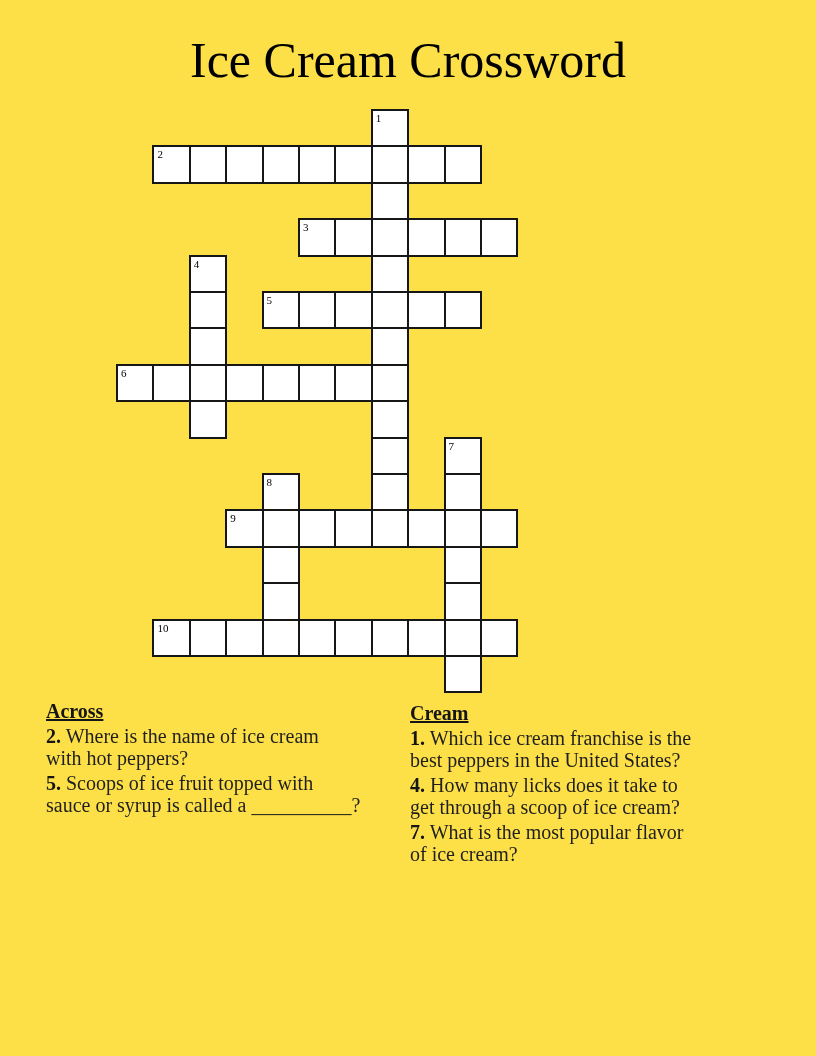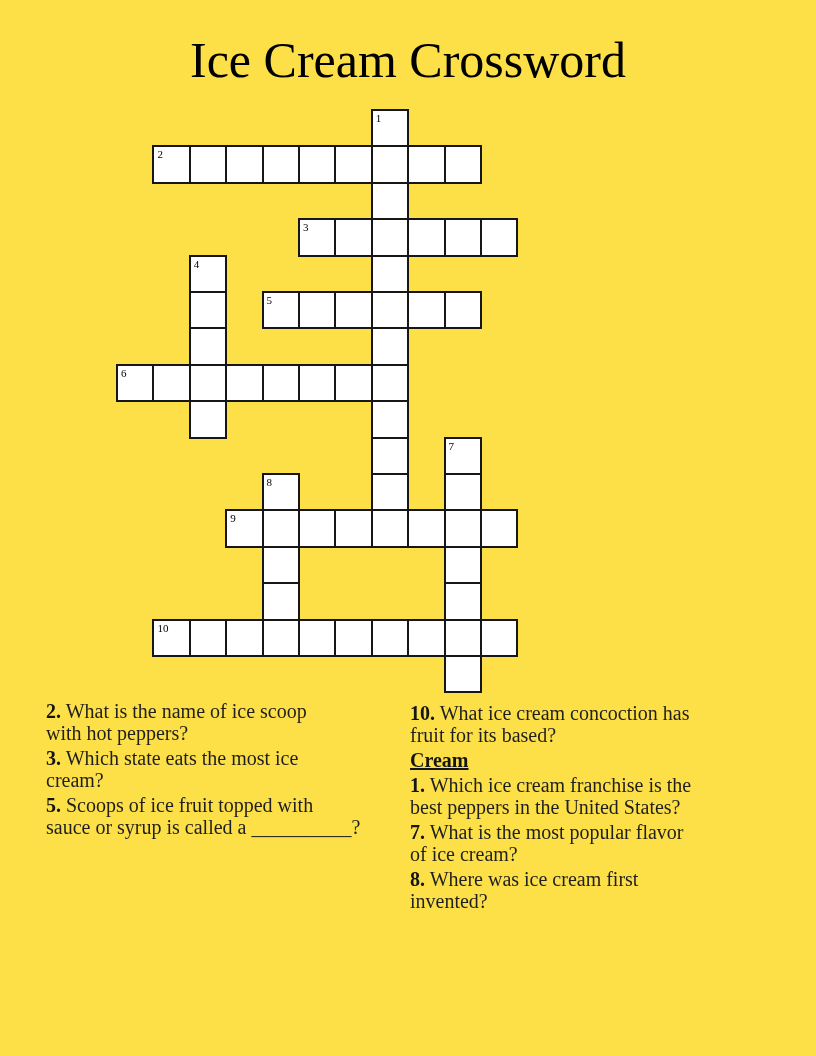--- a/index.html
+++ b/index.html
@@ -134,33 +134,30 @@
       <div class="cell" style="left: 145.6px; top: 509.6px; width: 38.4px; height: 38.4px; background: rgb(255, 255, 255); border-color: rgb(22, 22, 22);"></div>
       <div class="cell" style="left: 182px; top: 509.6px; width: 38.4px; height: 38.4px; background: rgb(255, 255, 255); border-color: rgb(22, 22, 22);"></div>
       <div class="cell" style="left: 218.4px; top: 509.6px; width: 38.4px; height: 38.4px; background: rgb(255, 255, 255); border-color: rgb(22, 22, 22);"></div>
       <div class="cell" style="left: 254.8px; top: 509.6px; width: 38.4px; height: 38.4px; background: rgb(255, 255, 255); border-color: rgb(22, 22, 22);"></div>
       <div class="cell" style="left: 291.2px; top: 509.6px; width: 38.4px; height: 38.4px; background: rgb(255, 255, 255); border-color: rgb(22, 22, 22);"></div>
       <div class="cell" style="left: 327.6px; top: 509.6px; width: 38.4px; height: 38.4px; background: rgb(255, 255, 255); border-color: rgb(22, 22, 22);"></div>
       <div class="cell" style="left: 364px; top: 509.6px; width: 38.4px; height: 38.4px; background: rgb(255, 255, 255); border-color: rgb(22, 22, 22);"></div>
     </div>
 
   <div id="col-left" class="clue-col">
-    <p class="clue"><b>2.</b> <span>What is the name of ice scoop
+    <h2 class="clue-head">Across</h2>
+    <p class="clue"><b>2.</b> <span>Where is the name of ice cream
 with hot peppers?</span></p>
-    <p class="clue"><b>3.</b> <span>Which state eats the most ice
-cream?</span></p>
     <p class="clue"><b>5.</b> <span>Scoops of ice fruit topped with
 sauce or syrup is called a __________?</span></p>
   </div>
 
   <div id="col-right" class="clue-col">
-    <p class="clue"><b>10.</b> <span>What ice cream concoction has
-fruit for its based?</span></p>
     <h2 class="clue-head">Cream</h2>
     <p class="clue"><b>1.</b> <span>Which ice cream franchise is the
 best peppers in the United States?</span></p>
+    <p class="clue"><b>4.</b> <span>How many licks does it take to
+get through a scoop of ice cream?</span></p>
     <p class="clue"><b>7.</b> <span>What is the most popular flavor
 of ice cream?</span></p>
-    <p class="clue"><b>8.</b> <span>Where was ice cream first
-invented?</span></p>
   </div>
 
 </div>
 
 </body></html>

